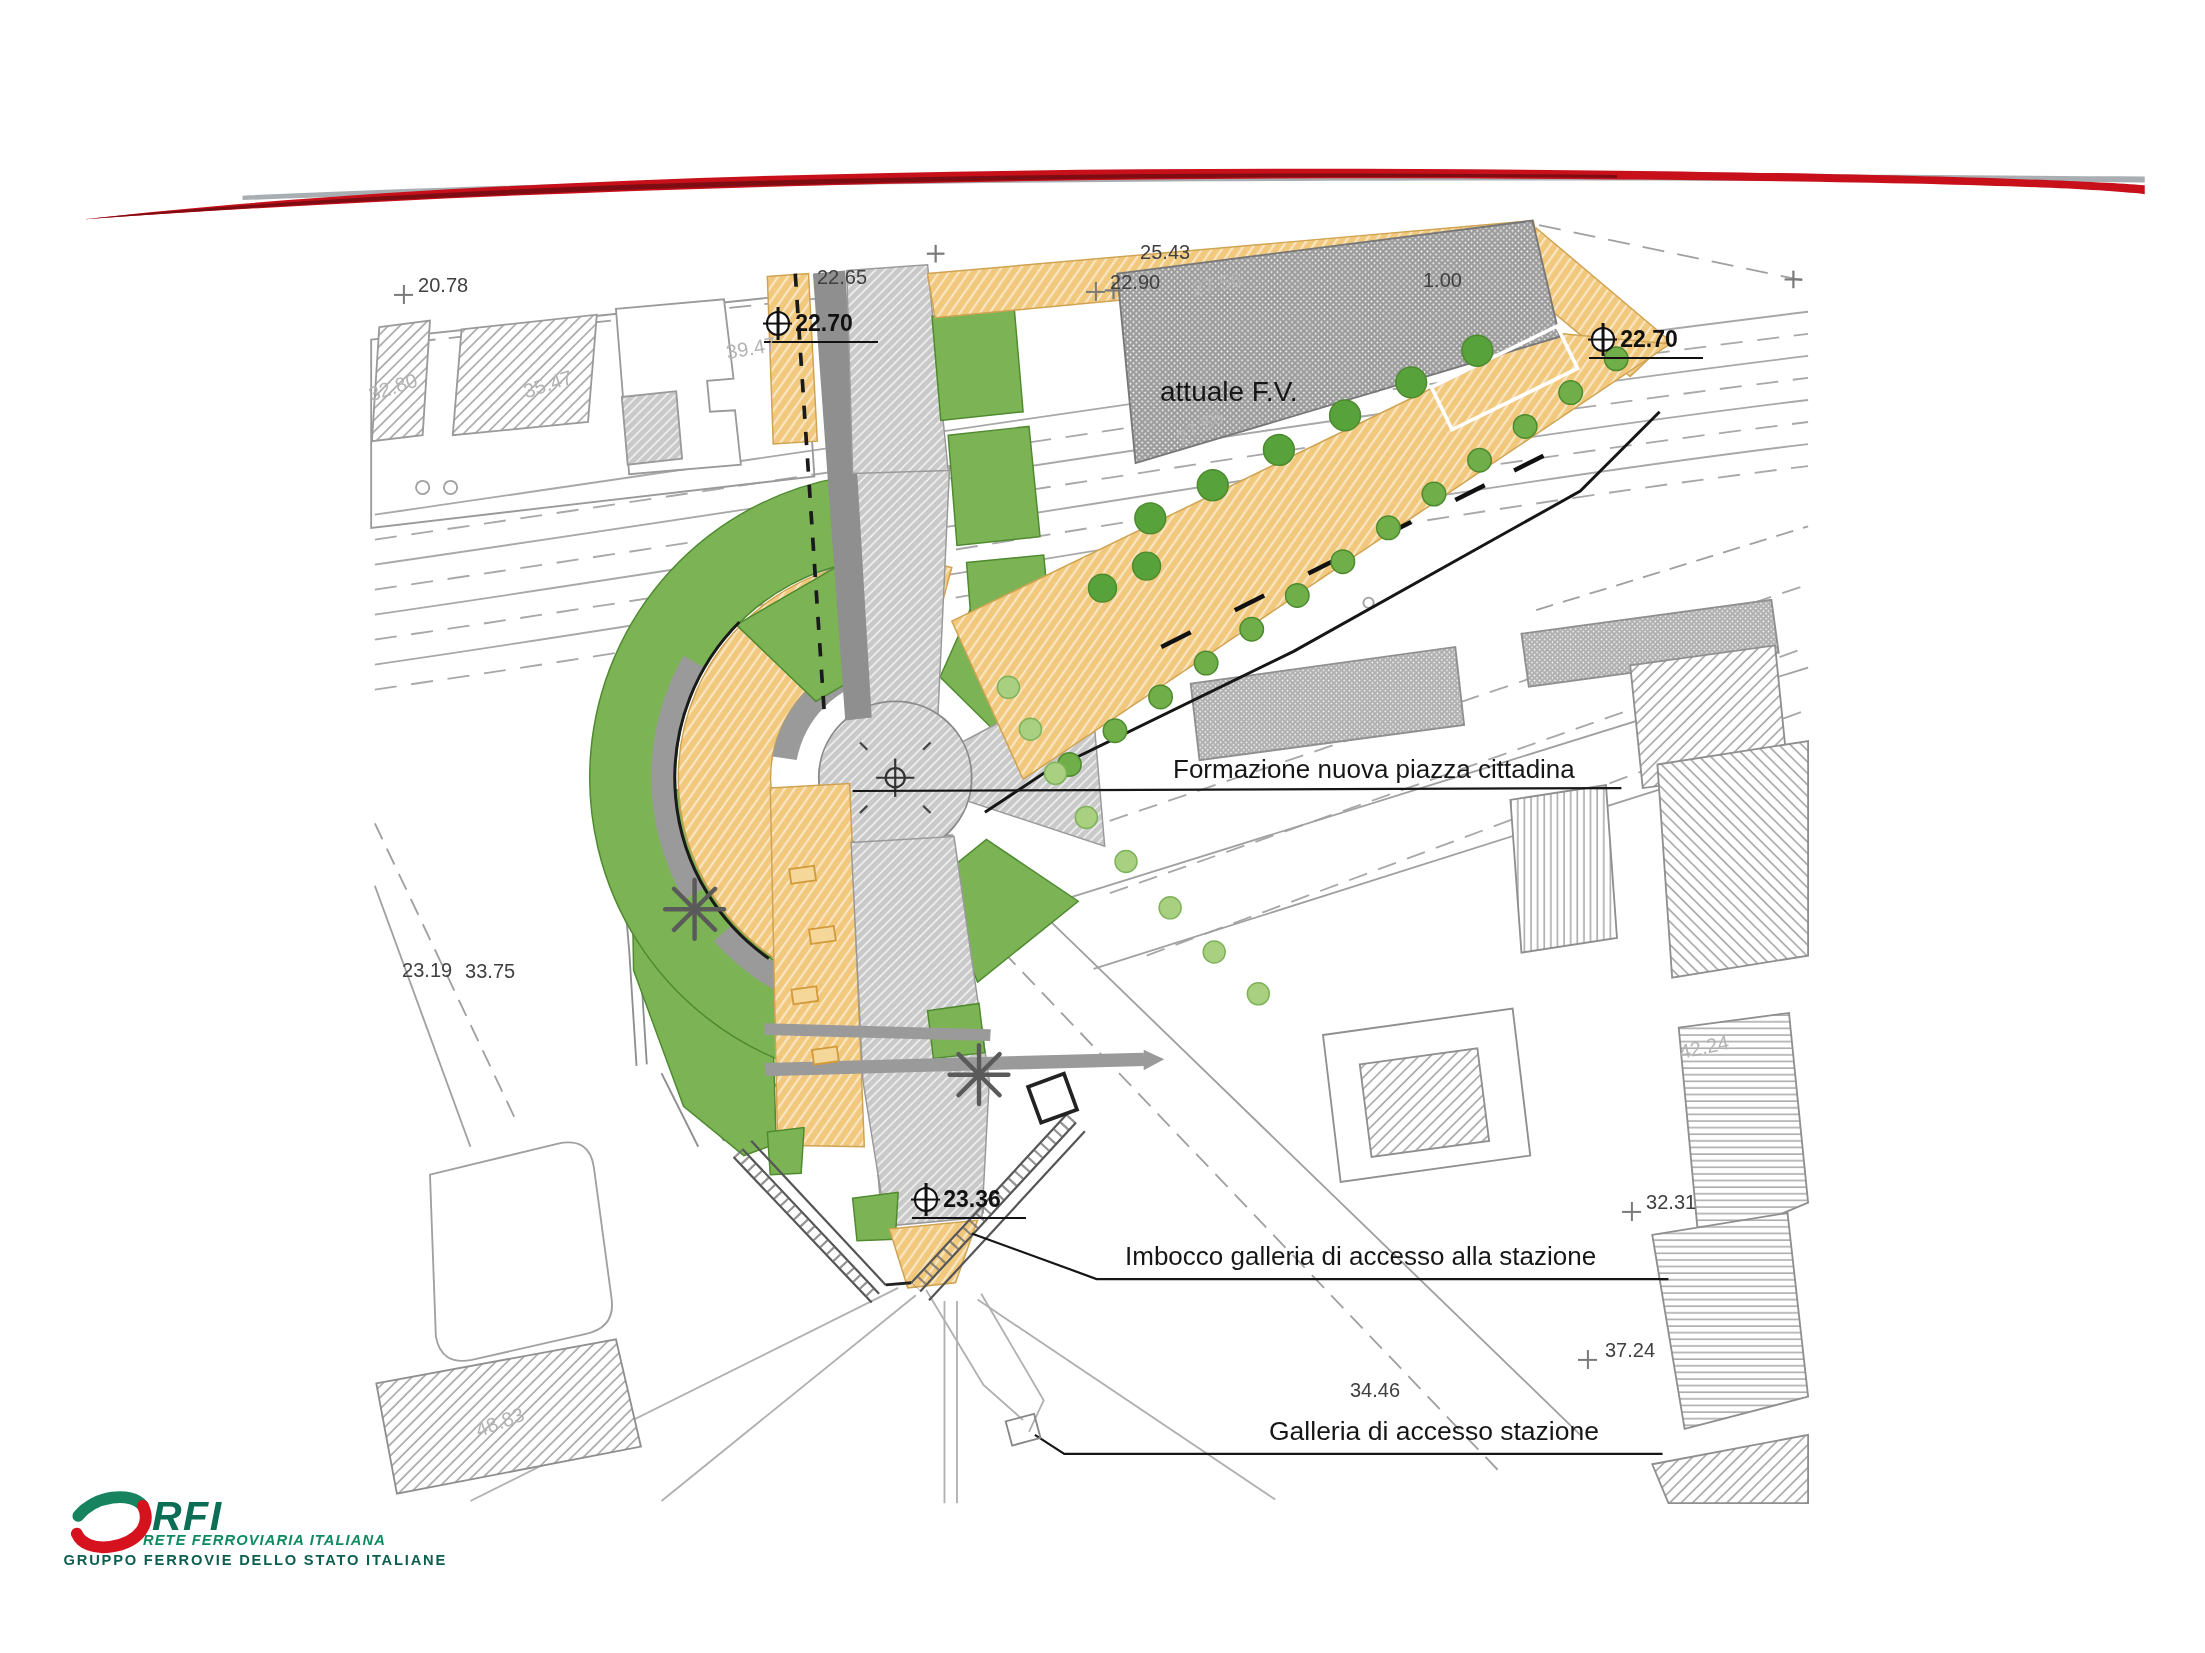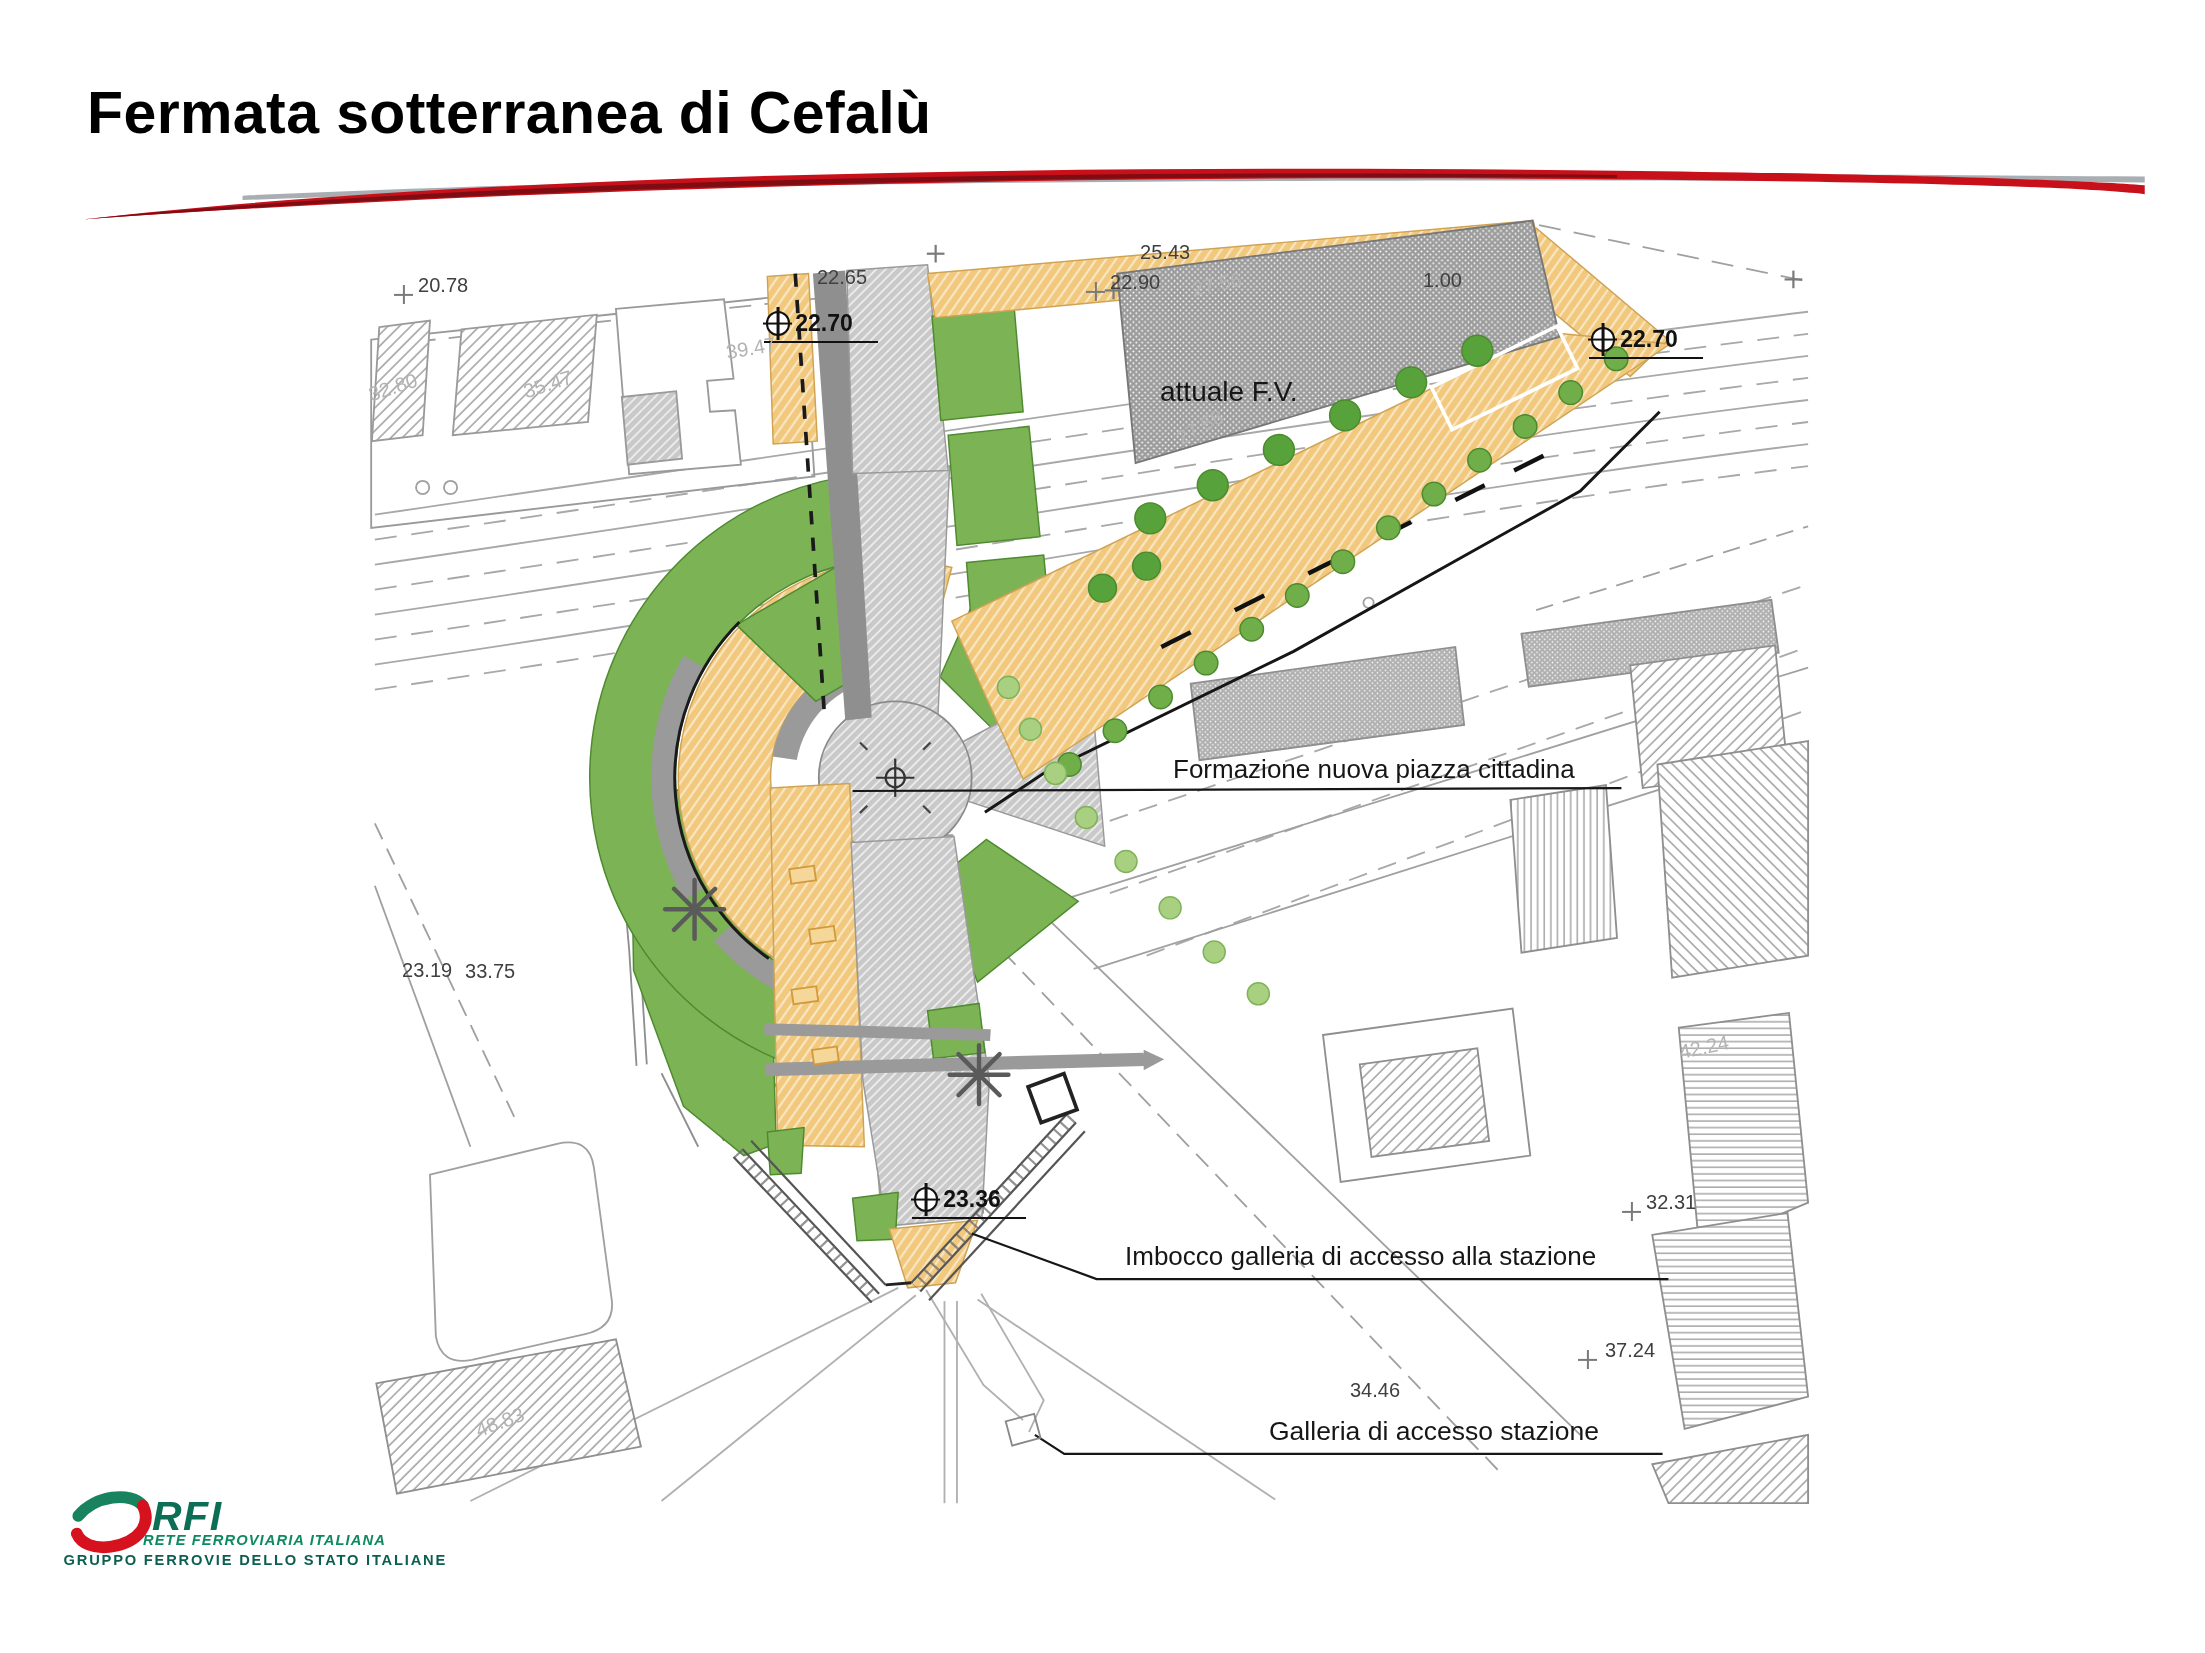--- a/index.html
+++ b/index.html
@@ -25,21 +25,20 @@
   .logo-brand{position:absolute;left:87px;top:10.3px;font-size:41px;font-weight:bold;font-style:italic;color:#0d6e56;letter-spacing:1.5px;}
   .logo-tagline{position:absolute;left:78px;top:49px;font-size:14.7px;font-weight:bold;font-style:italic;color:#0e8a60;letter-spacing:1.1px;white-space:nowrap;}
   .logo-group{position:absolute;left:-1.5px;top:69px;font-size:14.7px;font-weight:bold;color:#0c5f50;letter-spacing:1.8px;white-space:nowrap;}
   svg{position:absolute;left:0;top:0;}
 </style>
 </head>
 <body>
 
 <div class="slide">
 
-  <h1 class="page-title">Fermata sotterranea di Cefalù</h1>
 
   <svg width="2205" height="1654" viewBox="0 0 3000 2250">
     <defs>
       <pattern id="hA" patternUnits="userSpaceOnUse" width="11" height="11" patternTransform="rotate(45)">
         <rect width="11" height="11" fill="#ffffff"></rect>
           <line x1="5" y1="0" x2="5" y2="11" stroke="#8d8d8d" stroke-width="1.7"></line>
       </pattern>
       <pattern id="hB" patternUnits="userSpaceOnUse" width="11" height="11" patternTransform="rotate(-45)">
         <rect width="11" height="11" fill="#ffffff"></rect>
           <line x1="5" y1="0" x2="5" y2="11" stroke="#8d8d8d" stroke-width="1.7"></line>

